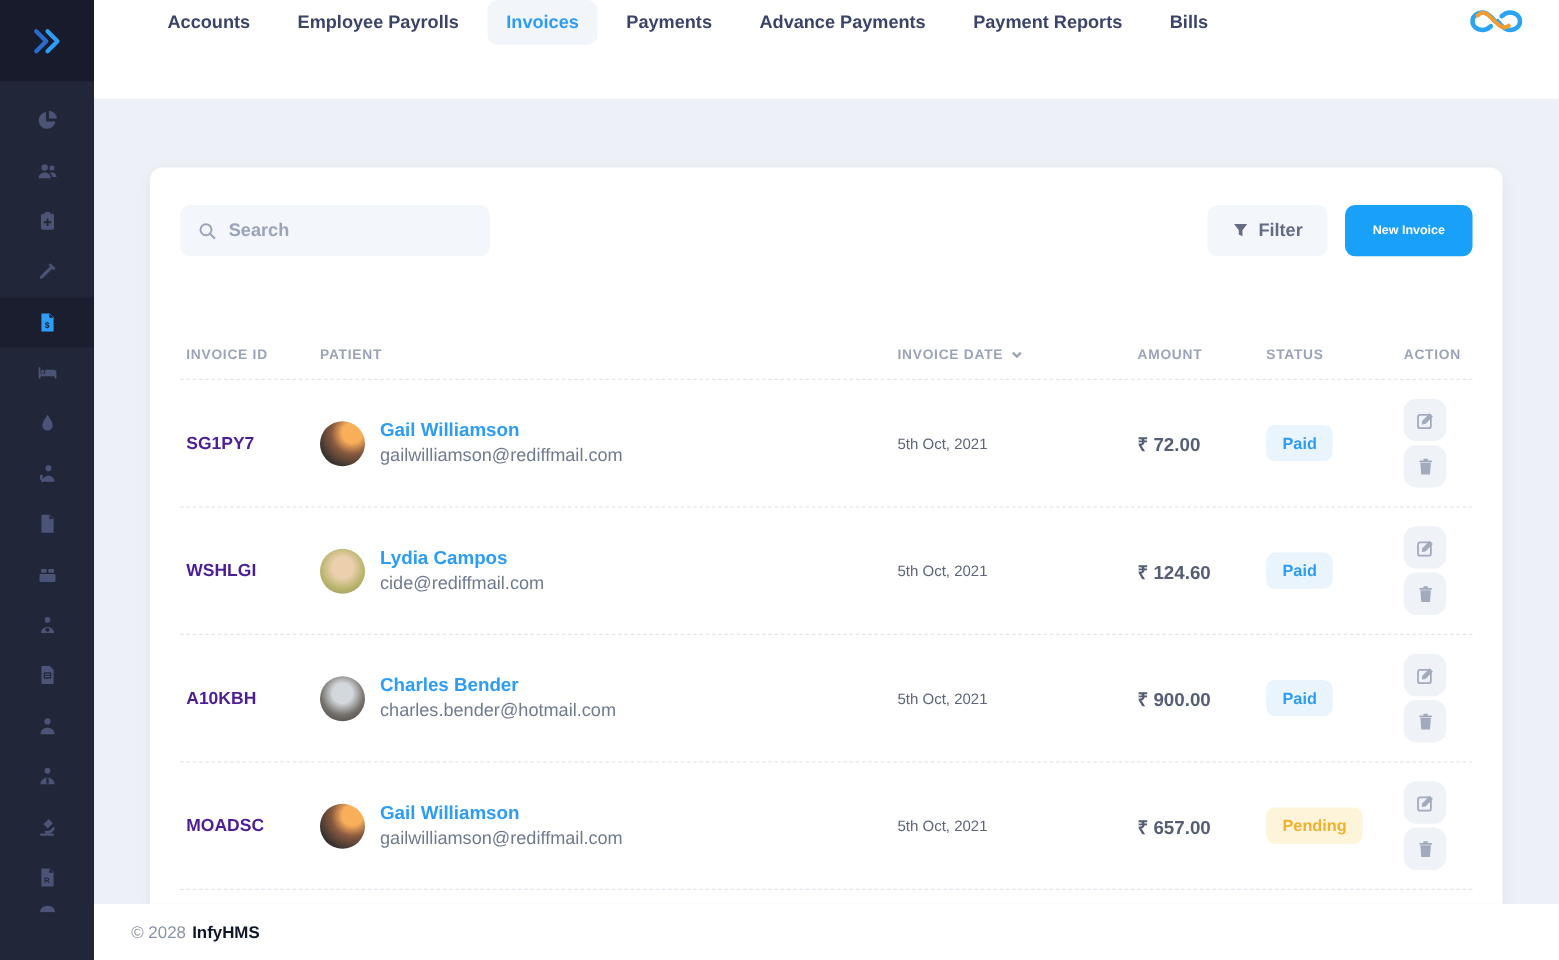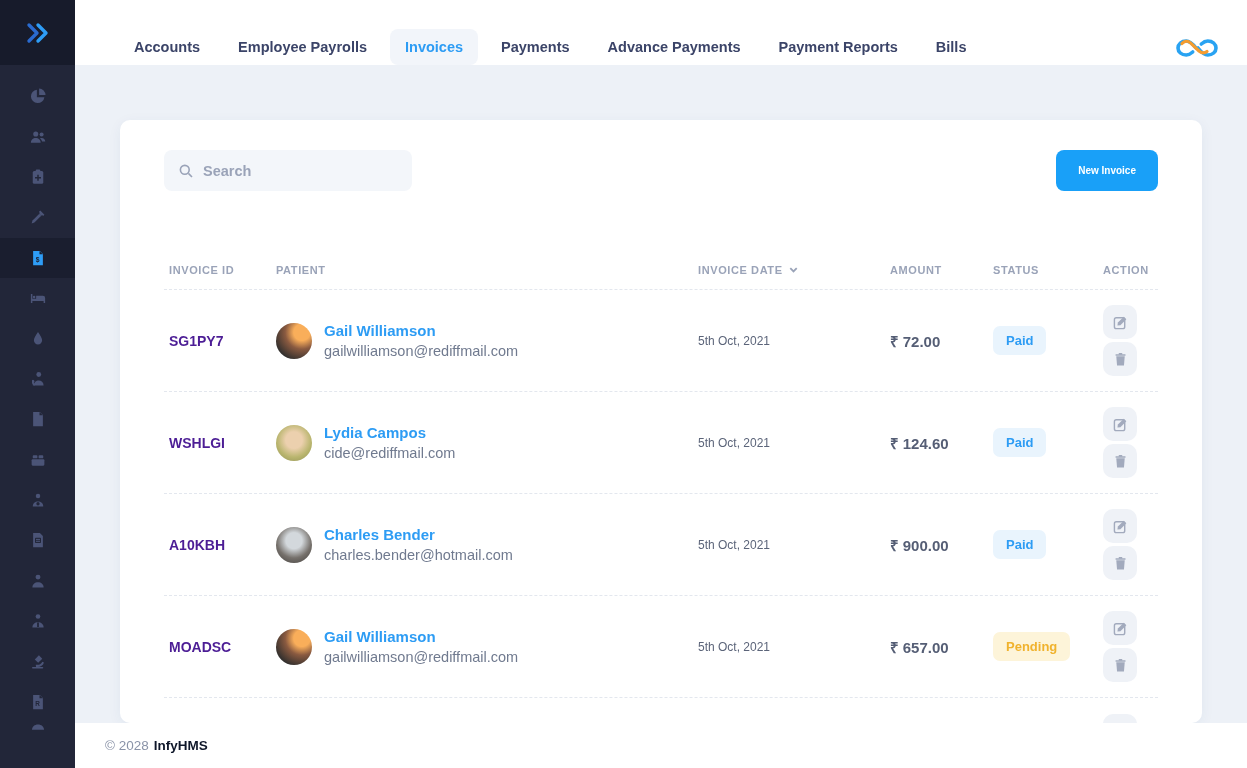--- a/index.html
+++ b/index.html
@@ -14,34 +14,34 @@
   .sb-toggle { cursor:pointer; display:flex; }
   .sidebar-nav { padding-top:11px; }
   .sb-item { height:40.4px; display:flex; align-items:center;
     justify-content:center; color:#4b5477; cursor:pointer; }
   .sb-item svg { width:18px; height:18px; fill:currentColor; }
   .sb-item.active { background:#1a1e2f; color:#2e9df6; }
 
   
   .main { margin-left:75px; height:768px; display:flex; flex-direction:column; }
 
-  .topbar { height:65px; background:#ffffff; display:flex; align-items:flex-end;
+  .topbar { height:79px; background:#ffffff; display:flex; align-items:flex-start;
     padding:0 25px 0 44px; flex:0 0 auto; }
   .nav-tabs { display:flex; align-items:center; gap:8px; flex:1; }
   .nav-tab { padding:10px 15px; font-size:14.5px; font-weight:600;
     color:#3b4468; border-radius:8px; cursor:pointer; white-space:nowrap; }
   .nav-tab.active { color:#2d9cf4; background:#f2f5fa; }
   .logo { width:50px; height:34px; }
 
   .content { flex:1; background:#edf1f7; position:relative; overflow:hidden; }
 
   .card { position:absolute; left:45px; top:55px; width:1082px; height:603px;
     background:#ffffff; border-radius:10px;
     box-shadow:0 3px 14px rgba(36,66,120,.06); overflow:hidden;
-    padding:0 44px; }
+    padding:0 24px; }
 
   
   .card-toolbar { display:flex; align-items:center; justify-content:space-between;
     padding-top:30px; }
   .search-box { width:248px; height:41px; background:#f3f6fa; border-radius:8px;
     display:flex; align-items:center; padding:0 14px; gap:9px; }
   .search-box svg { width:16px; height:16px; stroke:#9aa3b8; fill:none;
     stroke-width:2; flex:0 0 auto; }
   .search-box input { border:none; outline:none; background:transparent;
     font-size:14.5px; color:#4b5474; width:100%;
@@ -254,20 +254,26 @@
 
       <div class="card-toolbar">
         <div class="search-box">
           <svg viewBox="0 0 20 20">
               <circle cx="8.5" cy="8.5" r="5.5"></circle>
               <path d="M13 13l4.5 4.5"></path>
             </svg>
           <input type="text" placeholder="Search" style="">
         </div>
         <div class="toolbar-right">
+          <button class="btn-filter">
+            <svg viewBox="0 0 16 16">
+                <path d="M1.5 1.5h13L9.8 7.6v5.9l-3.6-1.8V7.6Z"></path>
+              </svg>
+            <span>Filter</span>
+          </button>
           <button class="btn-primary">New Invoice</button>
         </div>
       </div>
 
       <div class="thead">
         <div class="th col-id">INVOICE ID</div>
         <div class="th col-patient">PATIENT</div>
         <div class="th col-date">
           <span>INVOICE DATE</span>
           <svg viewBox="0 0 12 12">

